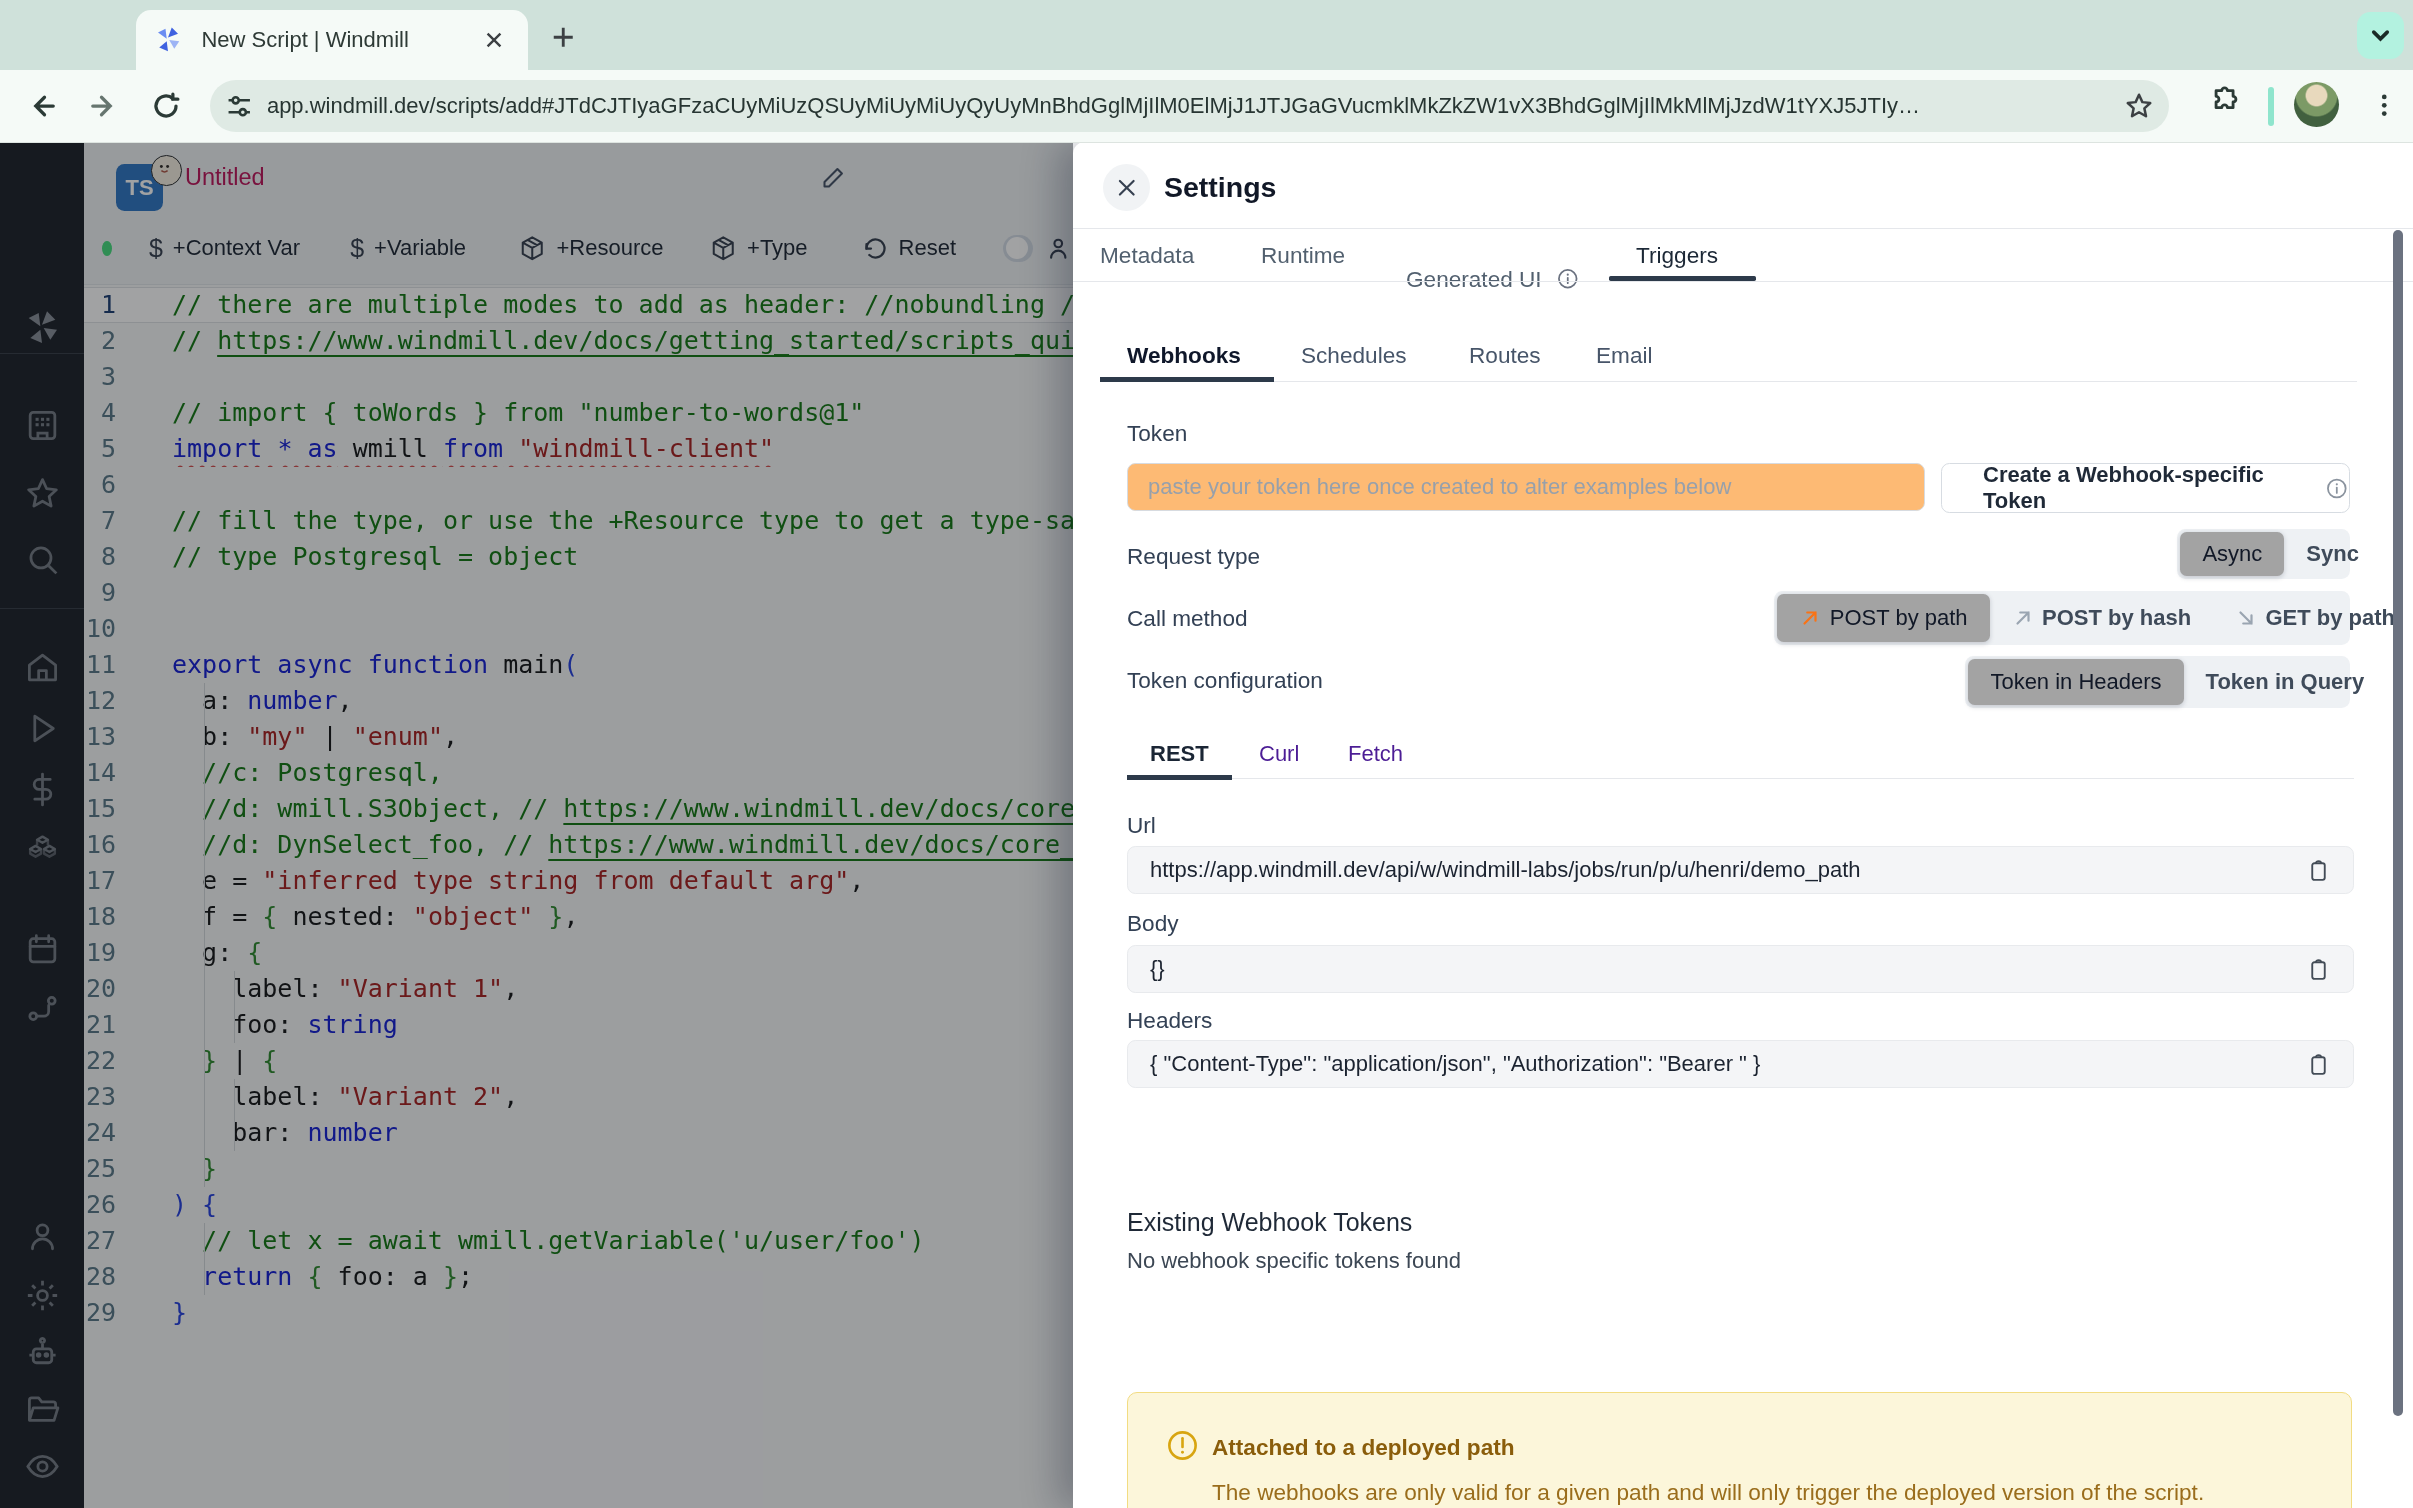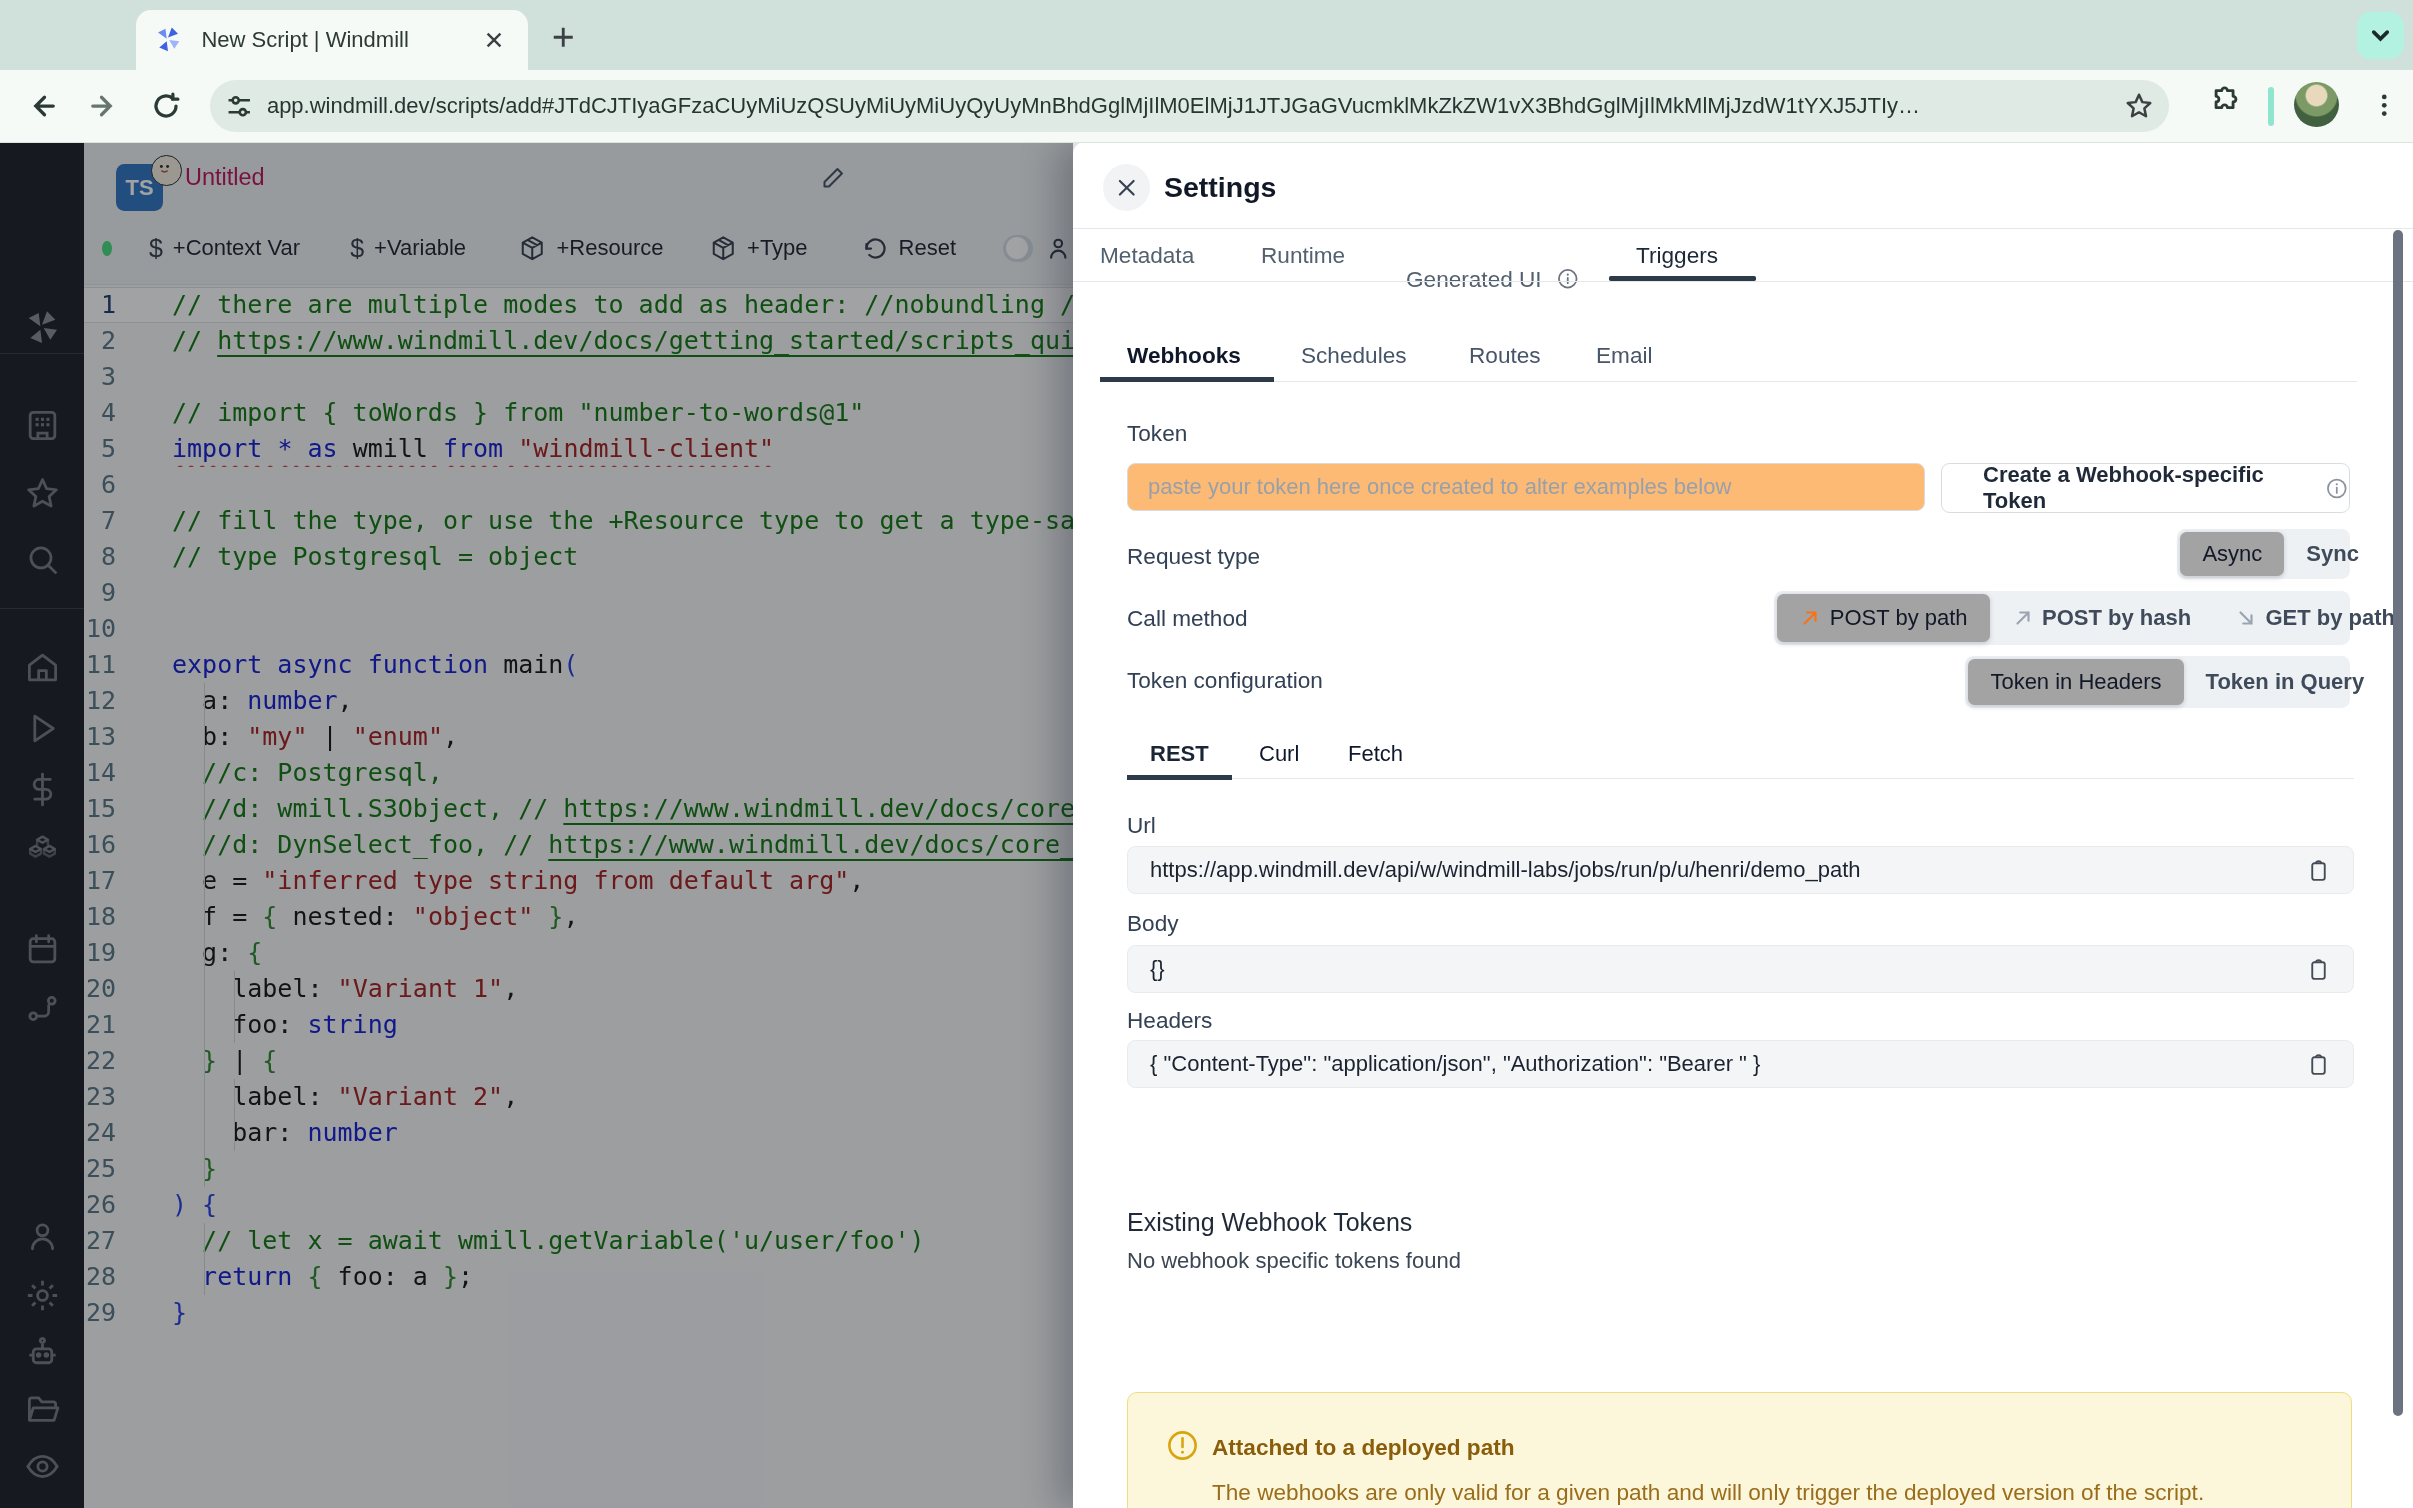--- a/index.html
+++ b/index.html
@@ -79,21 +79,21 @@
       background:#fdba74;box-sizing:border-box;padding:0 20px;font-size:22px;color:#1f2937;outline:none;
       font-family:"Liberation Sans",sans-serif;}
   #token-input::placeholder{color:#97a0ab;}
   #create-btn{position:absolute;left:868px;top:321px;width:407px;height:48px;border:0.8px solid #d7dce2;border-radius:8.4px;
       background:#ffffff;display:flex;align-items:center;justify-content:center;gap:11.7px;}
   #create-btn span{font-size:22px;font-weight:600;color:#1f2937;margin-left:41px;}
   .seg-wrap{position:absolute;background:#eef1f4;border-radius:8.4px;display:flex;align-items:center;padding:3.4px;box-sizing:border-box;}
   .seg{height:100%;display:flex;align-items:center;justify-content:center;gap:8.4px;border-radius:6.7px;
       font-size:22px;font-weight:600;color:#3f4b5a;white-space:nowrap;padding:0 22px;box-sizing:border-box;}
   .seg.sel{background:#a3a3a3;font-weight:400;color:#111827;box-shadow:0 1.7px 5px rgba(15,23,42,.18);}
-  .exam-lbl{position:absolute;top:593px;height:37px;line-height:37px;font-size:22px;color:#0f172a;white-space:nowrap;}
+  .exam-lbl{position:absolute;top:593px;height:37px;line-height:37px;font-size:22px;color:#4c1d95;white-space:nowrap;}
   .exam-lbl.active{color:#1b2635;font-weight:600;}
   #exam-underline{position:absolute;left:54px;top:633px;width:105px;height:5px;background:#2d3a4a;z-index:2;}
   #exam-line{position:absolute;left:54px;top:636px;width:1227px;height:0.8px;background:#e5e7eb;}
   .copy-field{position:absolute;left:54px;width:1227px;height:48px;background:#f4f5f7;border:0.8px solid #e8eaed;
       border-radius:8.4px;box-sizing:border-box;display:flex;align-items:center;padding:0 22px;}
   .copy-field .val{flex:1;font-size:22px;color:#1b2330;white-space:nowrap;overflow:hidden;}
   #existing-title{position:absolute;left:54px;top:1066px;font-size:25px;color:#1f2937;}
   #existing-empty{position:absolute;left:54px;top:1106px;font-size:22px;color:#3c4754;}
   #warnbox{position:absolute;left:54px;top:1250px;width:1225px;height:277px;background:#fcf6da;
       border:1.7px solid #f2dc82;border-radius:10px;box-sizing:border-box;}

